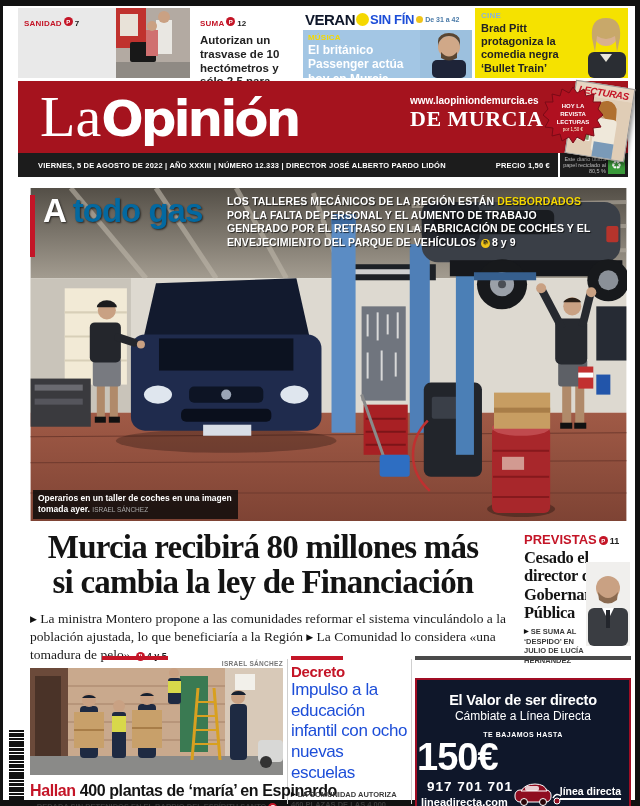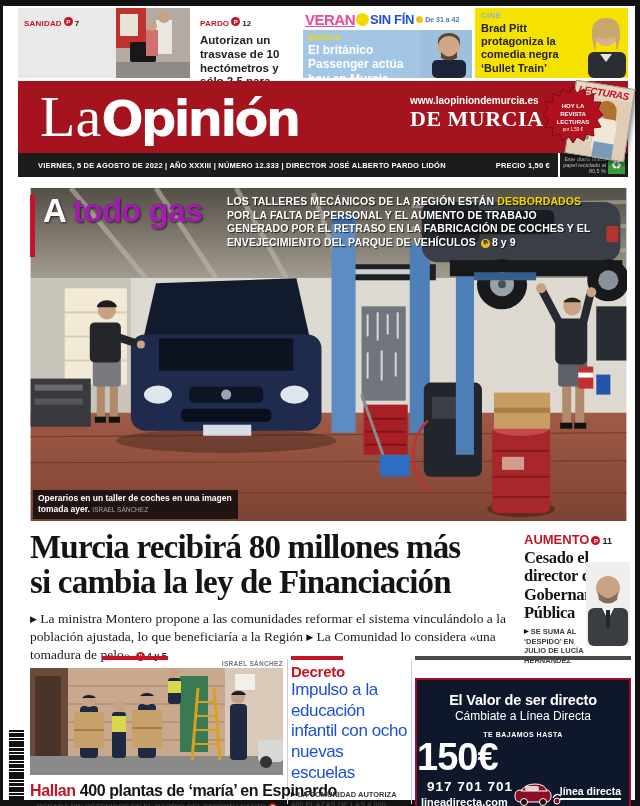--- a/index.html
+++ b/index.html
@@ -20,21 +20,21 @@
   #t-sanidad { left:15px; top:2px; width:172px; height:70px; background:#e9e9e9; display:flex; }
   #t-sanidad .txt { width:98px; padding:4px 2px 4px 6px; }
   #t-sanidad .teaser-title { font-weight:normal; color:#4a4a4a; font-size:11px; margin-top:4px; }
   #t-sanidad .photo { flex:1; }
 
   #t-agua { left:193px; top:2px; width:104px; height:70px; padding:4px 2px 4px 4px; background:#fff; }
   #t-agua .teaser-title { margin-top:4px; }
 
   #t-verano { left:300px; top:2px; width:169px; height:70px; }
   .verano-logo { height:22px; display:flex; align-items:center; background:#fff; padding-left:2px; }
-  .v1 { font-size:15px; font-weight:900; color:#ec4899; letter-spacing:-.5px;text-decoration:underline; }
+  .v1 { font-size:15px; font-weight:900; color:#0f172a; letter-spacing:-.5px; }
   .v-o { display:inline-block; width:13px; height:13px; border-radius:50%; background:#f5d800;
          color:#f5d800; font-size:9px; overflow:hidden; text-align:center; line-height:13px; margin:0 1px; }
   .v2 { font-size:13px; font-weight:bold; color:#1d4ed8; letter-spacing:-.3px; }
   .v-dot { display:inline-block; width:7px; height:7px; border-radius:50%; background:#f0c419; margin:0 2px; }
   .v3 { font-size:7px; color:#4a7aa8; font-weight:bold; }
   .verano-body { position:relative; height:48px; background:#a3c6e4; padding:3px 0 0 5px; overflow:hidden; }
   .verano-body .kicker-sm { color:#f5d800; font-size:8px; }
   .verano-body .teaser-title { color:#fff; font-size:12px; width:112px; margin-top:1px; }
 
   #t-cine { left:472px; top:2px; width:153px; height:70px; background:#f5e200; padding:3px 0 0 6px; overflow:hidden; }
@@ -63,30 +63,30 @@
   #starburst { left:540px; top:80px; width:60px; height:58px; z-index:6; }
   #magazine { left:567px; top:78px; width:60px; height:74px; background:#e7d6c3; border:1px solid #999;
               transform:rotate(9deg); z-index:5; box-shadow:2px 3px 4px rgba(0,0,0,.45); overflow:hidden; }
   .mag-logo { font-size:10px; font-weight:900; color:#c41527; font-style:italic; padding:2px 0 0 3px; letter-spacing:-.5px; }
 
   
   #main-photo { left:27px; top:182px; width:597px; height:333px; overflow:hidden; }
   #kicker-bar { left:27px; top:189px; width:5px; height:62px; background:#c41527; z-index:4; }
   #kicker { left:40px; top:186px; z-index:4; font-size:33px; font-weight:900; letter-spacing:-1px;
             text-shadow:1px 1px 2px rgba(0,0,0,.65); }
-  #kicker .k-a { color:#fff; } #kicker .k-rest { color:#a21caf; }
+  #kicker .k-a { color:#fff; } #kicker .k-rest { color:#0369a1; }
   #deck { left:224px; top:189px; width:368px; z-index:4; font-size:10.5px; font-weight:bold; color:#fff;
           line-height:1.3; letter-spacing:.1px; text-shadow:1px 1px 1px rgba(0,0,0,.7); }
   #deck .hl { color:#f5d800; }
   #caption { left:30px; top:484px; z-index:4; background:rgba(10,10,10,.82); color:#fff; padding:3px 5px;
              font-size:8.5px; font-weight:bold; line-height:1.35; max-width:205px; }
   #caption .credit { font-size:6.5px; color:#aaa; font-weight:normal; }
 
   
-  #headline { left:27px; top:524px; width:488px; }
+  #headline { left:16px; top:524px; width:488px;text-align:center; }
   .h1line { font-family:"Liberation Serif", serif; font-weight:bold; font-size:33px; color:#141414;
             letter-spacing:-.8px; line-height:1.07; white-space:nowrap; }
   #subhead { left:27px; top:604px; width:488px; font-family:"Liberation Serif", serif; font-size:13.5px;
              color:#1a1a1a; line-height:1.35; }
   .arr { font-size:9px; vertical-align:1px; color:#111; }
   .sub-pages { font-family:"Liberation Sans", sans-serif; font-size:9px; font-weight:bold; }
 
   
   #gobierno { left:521px; top:526px; width:104px; }
   #gobierno .kick { font-size:13px; font-weight:900; color:#c41527; }
@@ -156,21 +156,21 @@
         <circle cx="48" cy="9" r="6" fill="#caa183"></circle>
         <rect x="30" y="22" width="12" height="26" fill="#d07070"></rect>
         <circle cx="36" cy="18" r="5" fill="#caa183"></circle>
         <rect x="0" y="54" width="74" height="16" fill="#8f8a84"></rect>
       </svg>
     </div>
   </div>
 
   <div id="t-agua" class="abs">
     <div>
-      <span class="kicker-sm">PARDO</span><span class="pmark">P</span><span class="pagenum">12</span>
+      <span class="kicker-sm">SUMA</span><span class="pmark">P</span><span class="pagenum">12</span>
     </div>
     <div class="teaser-title">Autorizan un trasvase de 10 hectómetros y sólo 2,5 para regadío</div>
   </div>
 
   <div id="t-verano" class="abs">
     <div class="verano-logo">
       <span class="v1">VERAN</span>
           <span class="v-o">O</span>
           <span class="v2">SIN FÍN</span>
           <span class="v-dot"></span>
@@ -395,21 +395,21 @@
   <div id="headline" class="abs">
     <div class="h1line">Murcia recibirá 80 millones más</div>
     <div class="h1line">si cambia la ley de Financiación</div>
   </div>
   <div id="subhead" class="abs">
     <span class="arr">▶</span><span> La ministra Montero propone a las comunidades reformar el sistema vinculándolo a la población ajustada, lo que beneficiaría a la Región </span><span class="arr">▶</span><span> La Comunidad lo considera «una tomadura de pelo» </span><span class="pmark">P</span><span class="sub-pages">4 y 5</span>
   </div>
 
   <div id="gobierno" class="abs">
     <div class="kick">
-      <span>AUMENTO</span><span class="pmark">P</span><span class="pagenum">11</span>
+      <span>PREVISTAS</span><span class="pmark">P</span><span class="pagenum">11</span>
     </div>
     <div id="gob-head">Cesado el director de Gobernanza Pública</div>
     <div id="gob-sub">
       <span class="arr">▶</span><span> SE SUMA AL ‘DESPIDO’ EN JULIO DE LUCÍA HERNÁNDEZ</span>
     </div>
   </div>
   <div id="gob-photo" class="abs">
     <svg width="44" height="84" viewBox="0 0 44 84">
       <rect width="44" height="84" fill="#f0efed"></rect>
       <rect x="2" y="46" width="40" height="38" rx="6" fill="#3a3d42"></rect>

